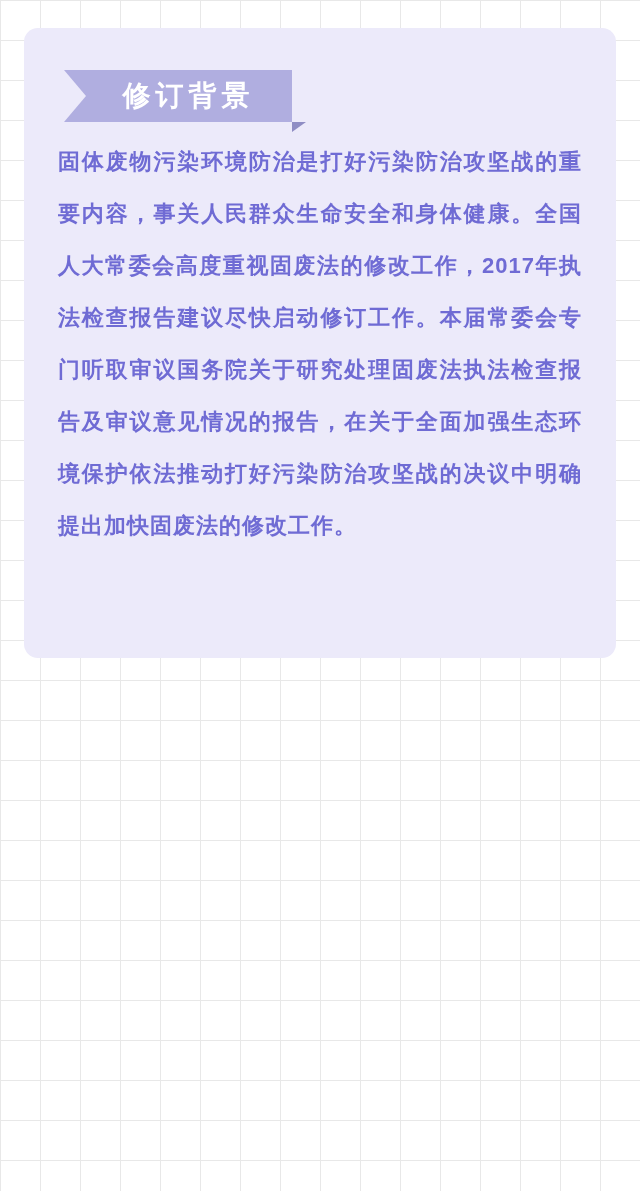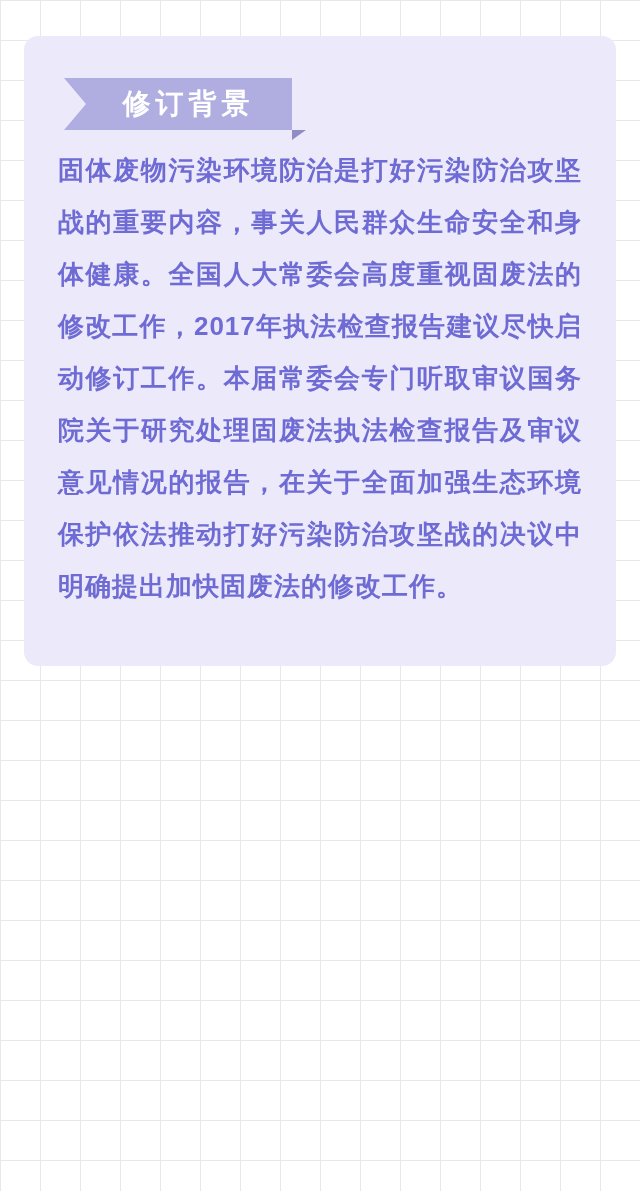--- a/index.html
+++ b/index.html
@@ -18,21 +18,20 @@
     overflow: hidden;
     position: relative;
   }
 
   .page {
     position: relative;
     width: 640px;
     height: 881px;
     box-sizing: border-box;
     padding: 28px 24px;
-    margin-top: 8px;
   }
 
   .card {
     position: relative;
     background: #eceafa;
     border-radius: 14px;
     box-sizing: border-box;
     padding: 56px 34px 40px 34px;
     margin-bottom: 40px;
   }
@@ -79,21 +78,21 @@
     font-weight: bold;
     letter-spacing: 5px;
     text-indent: 5px;
     padding-left: 16px;
     white-space: nowrap;
   }
 
   .body-text {
     margin-top: 52px;
     color: #6f6bd4;
-    font-size: 26px;
+    font-size: 22px;
     line-height: 52px;
     letter-spacing: 1px;
     text-align: justify;
     font-weight: bold;
   }
   .card-2 .body-text { margin-top: 50px; }
 </style>
 </head>
 <body>
 

